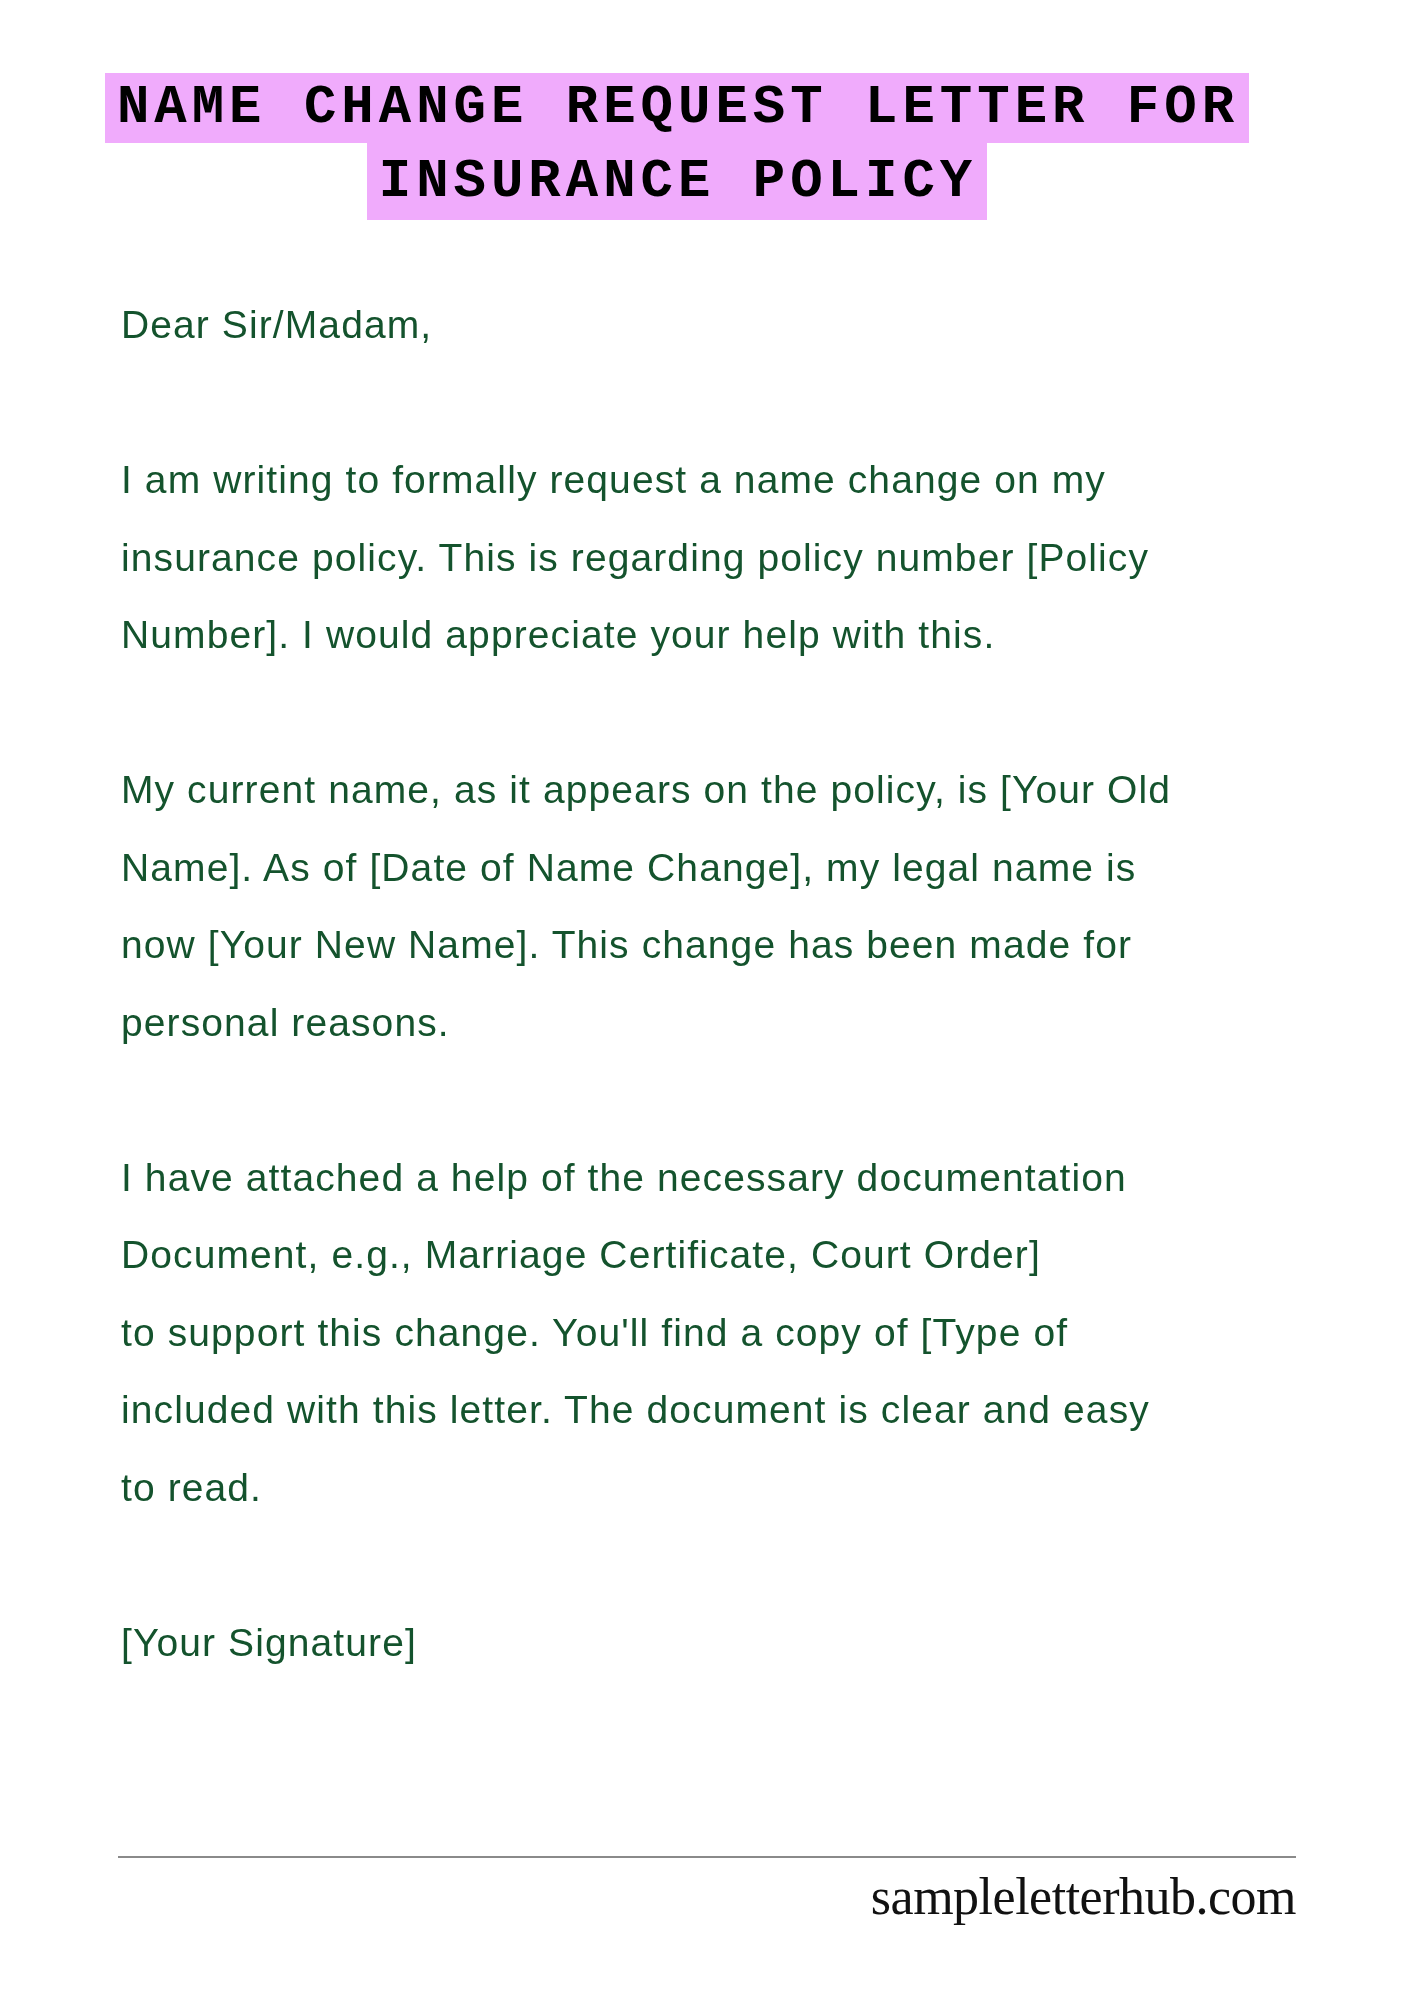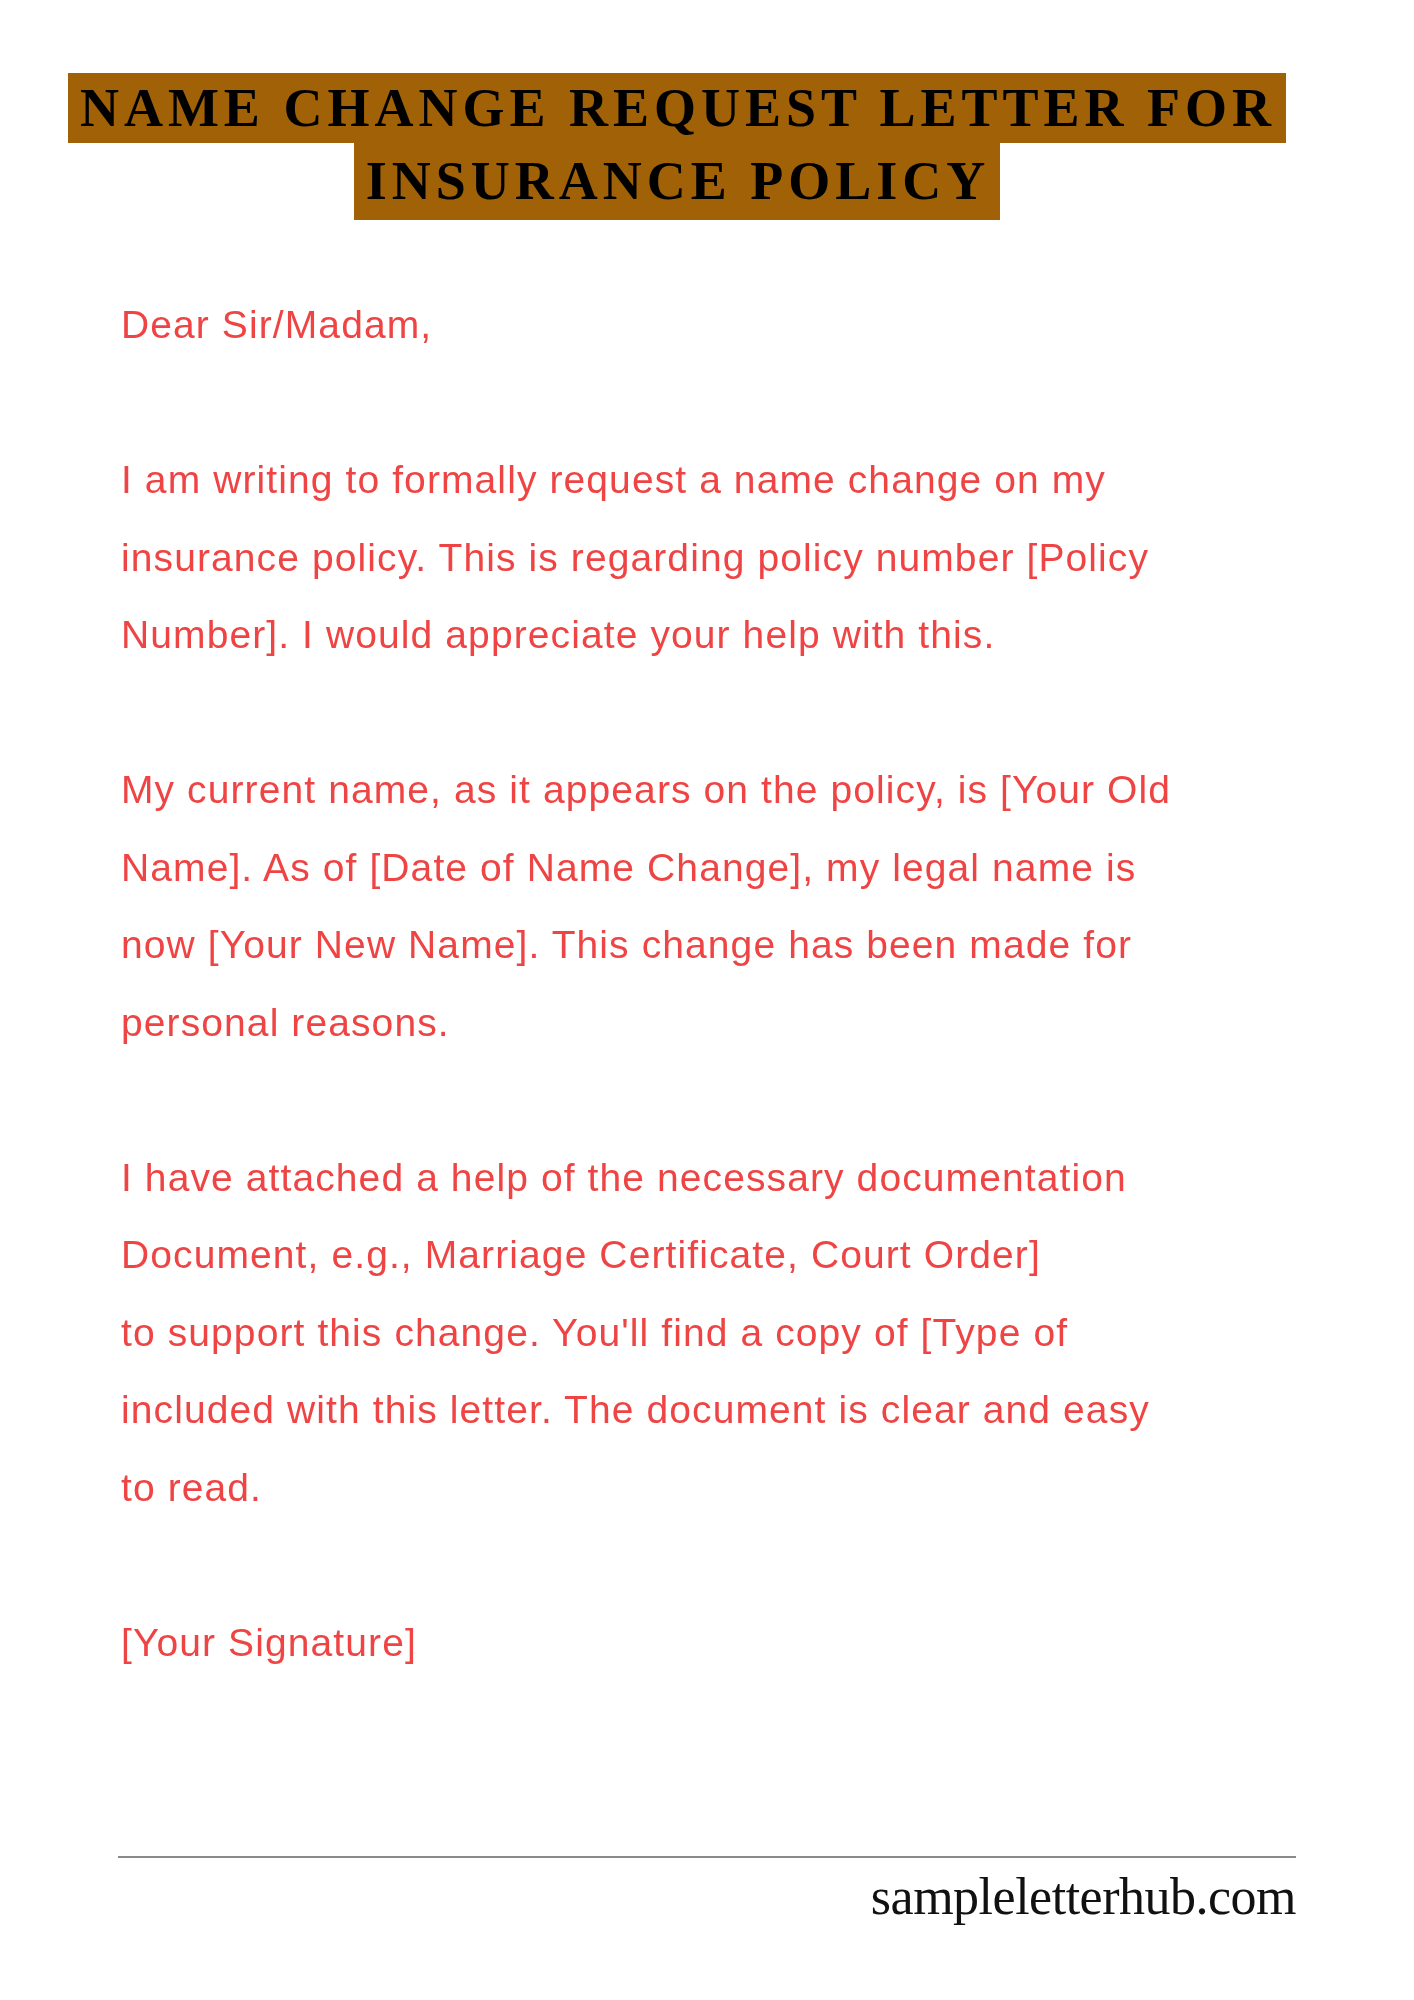--- a/index.html
+++ b/index.html
@@ -16,22 +16,22 @@
   }
   .title-wrap {
     position: absolute;
     left: 0;
     top: 73px;
     width: 1354px;
     text-align: center;
   }
   .title-line {
     display: inline-block;
-    background: #a16207;
-    font-family: Liberation Serif, serif;
+    background: #f0abfc;
+    font-family: Liberation Mono, monospace;
     font-weight: 700;
     font-size: 54px;
     letter-spacing: 5px;
     line-height: 70px;
     height: 70px;
     padding: 0 10px 0 12px;
     color: #000000;
     white-space: nowrap;
     text-transform: uppercase;
   }
@@ -46,21 +46,21 @@
   .title-row.r2 { height: 77px; }
 
   .letter {
     position: absolute;
     left: 121px;
     top: 286px;
     font-family: "Liberation Sans", sans-serif;
     font-size: 39px;
     line-height: 77.5px;
     letter-spacing: 1.1px;
-    color: #ef4444;
+    color: #14532d;
   }
   .line {
     display: block;
     height: 77.5px;
     white-space: nowrap;
   }
   .blank { display: block; height: 77.5px; }
 
   .footer-rule {
     position: absolute;

